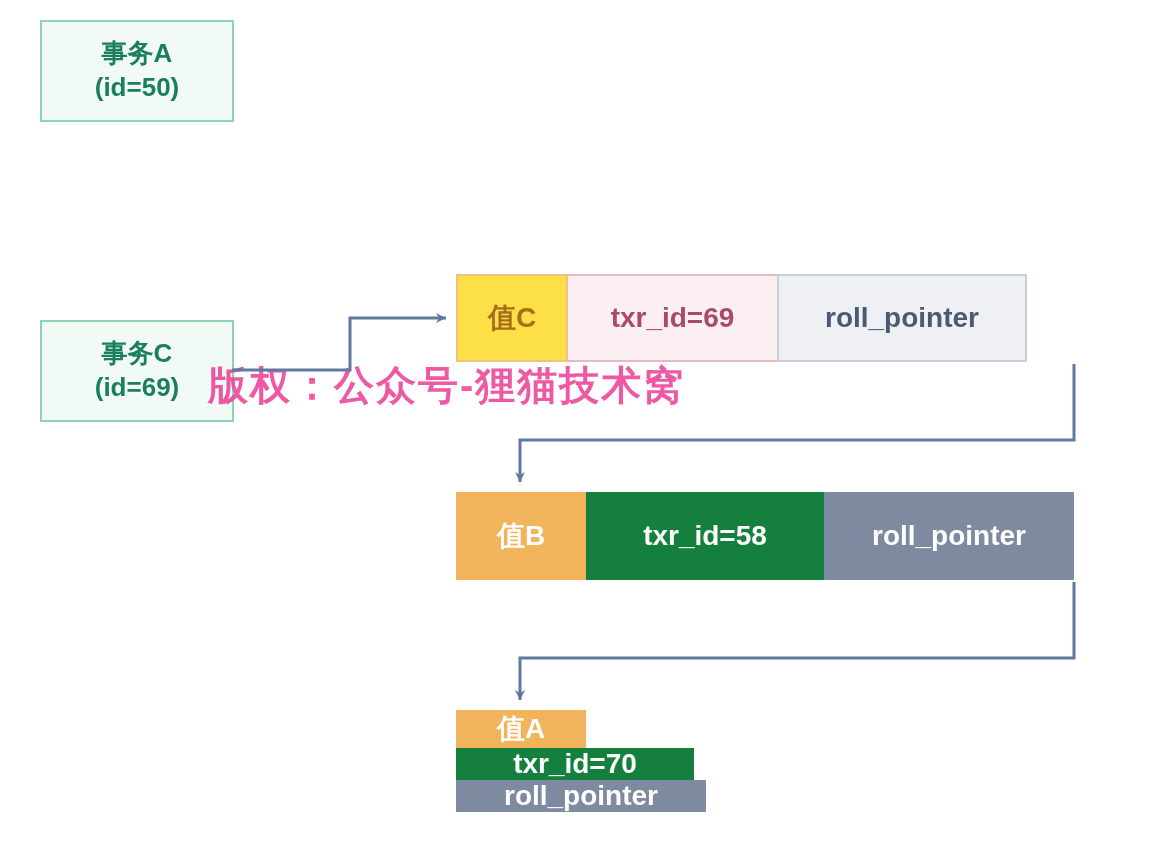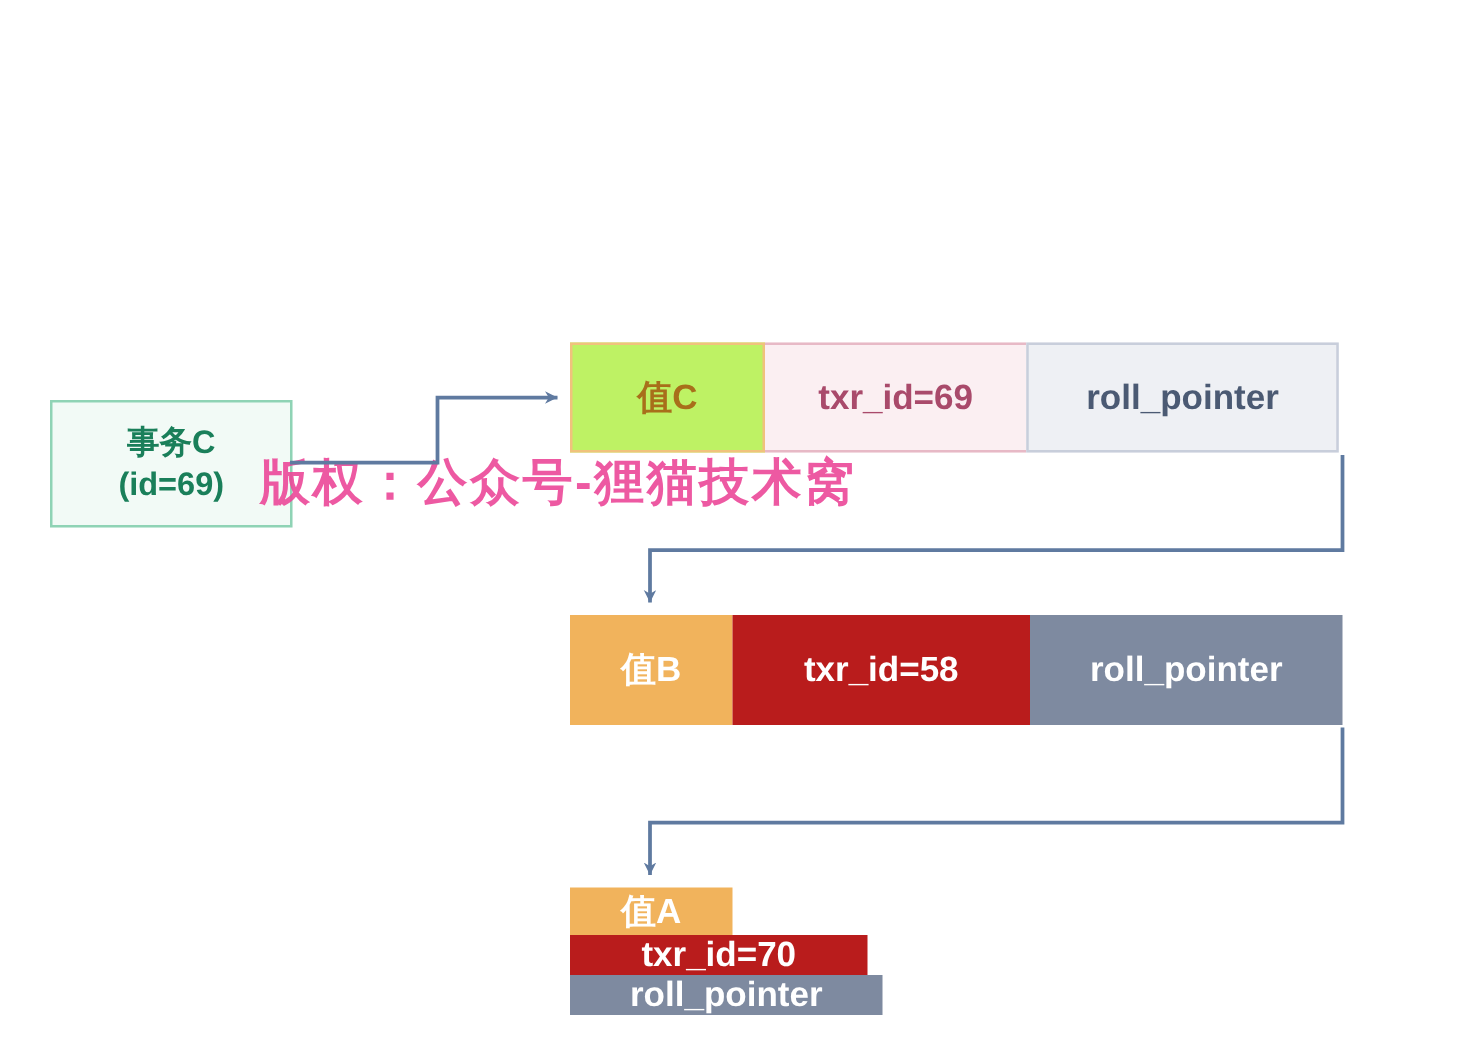--- a/index.html
+++ b/index.html
@@ -12,40 +12,44 @@
     color:#1a7f5a;
     font-weight:700;
     font-size:26px;
     line-height:1.3;
     display:flex;flex-direction:column;align-items:center;justify-content:center;
     text-align:center;
   }
   .row{position:absolute;display:flex;height:88px;}
   .cell{display:flex;align-items:center;justify-content:center;font-weight:700;font-size:28px;box-sizing:border-box;}
   
-  .c-val-light{width:156px;background:#bef264;border:2px solid #f0c27d;color:#a86f1a;}
+  .c-val-light{width:112px;background:#fde047;border:2px solid #f0c27d;color:#a86f1a;}
   .c-txr-light{width:209px;background:#fbeff2;border-top:2px solid #e7b9c6;border-bottom:2px solid #e7b9c6;color:#a94a6b;}
   .c-rp-light{width:250px;background:#eef0f4;border:2px solid #c8cedb;color:#4b5a73;}
   
   .c-val{width:130px;background:#f1b35c;color:#fff;}
-  .c-txr{width:238px;background:#b91c1c;color:#fff;}
+  .c-txr{width:238px;background:#15803d;color:#fff;}
   .c-rp{width:250px;background:#7e8aa0;color:#fff;}
   .watermark{
     position:absolute;
     color:#ec4899;opacity:.9;
     font-size:40px;font-weight:700;white-space:nowrap;
     letter-spacing:2px;
   }
   svg.arrows{position:absolute;inset:0;width:1176px;height:844px;pointer-events:none;}
 </style>
 </head>
 <body>
 
 <div class="stage">
 
+  <div class="txbox" style="left:40px;top:20px;">
+    <span>事务A</span>
+    <span>(id=50)</span>
+  </div>
 
 
   <div class="txbox" style="left:40px;top:320px;">
     <span>事务C</span>
     <span>(id=69)</span>
   </div>
 
   <div class="watermark" style="left:208px;top:358px;">版权：公众号-狸猫技术窝</div>
 
   <div class="row" style="left:456px;top:274px;">

